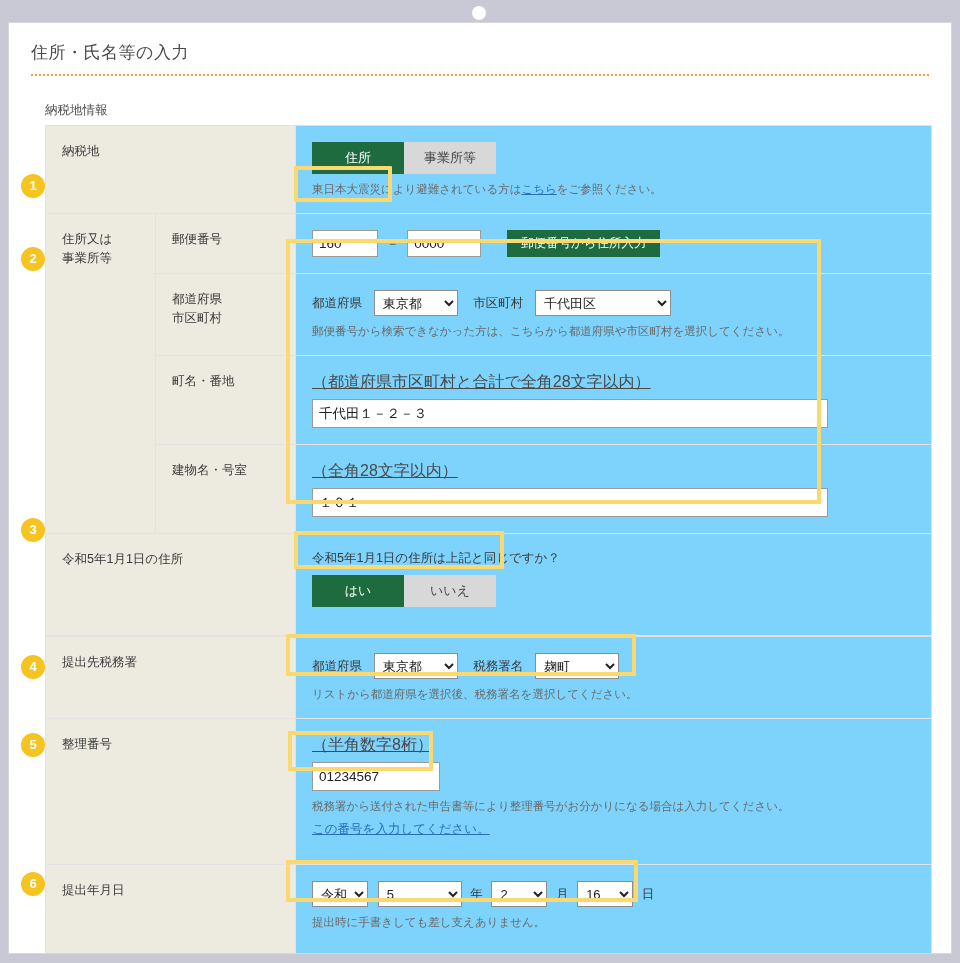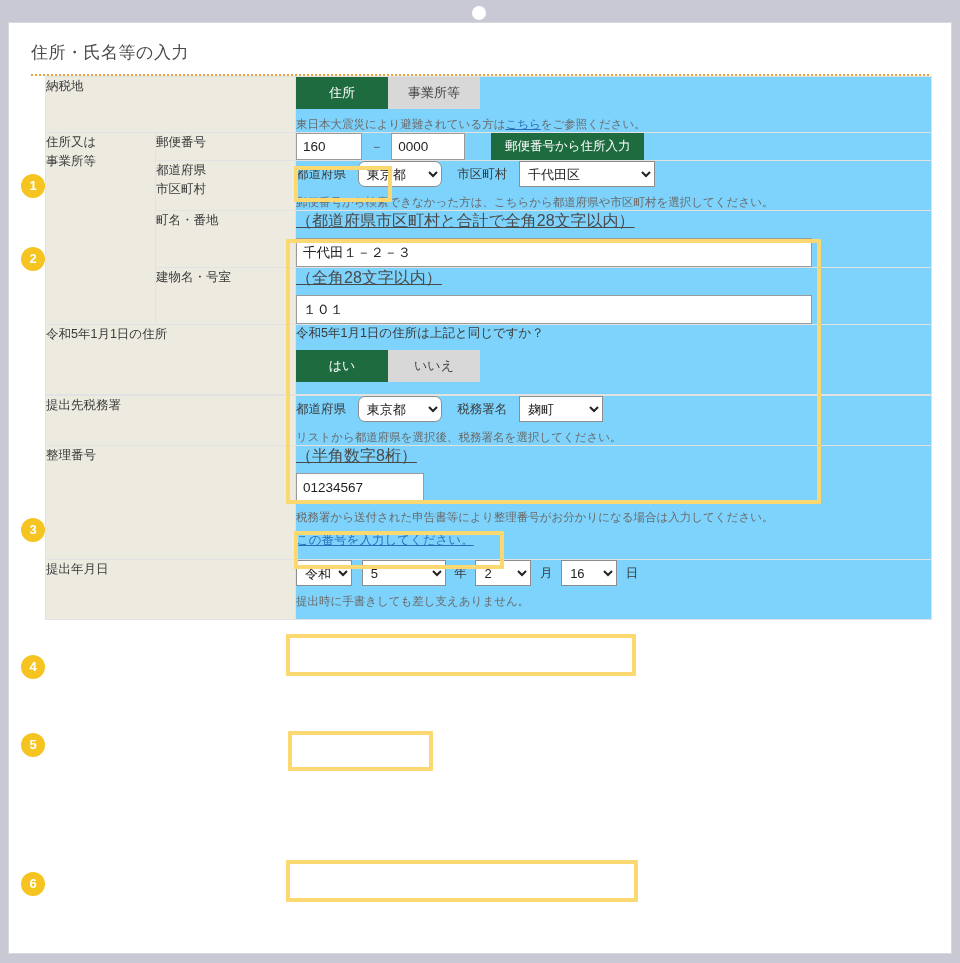--- a/index.html
+++ b/index.html
@@ -75,21 +75,21 @@
   
   .form-table {
     margin-left: 36px;
     width: 886px;
     border-collapse: collapse;
     table-layout: fixed;
   }
   .form-table td {
     border: 1px solid #e2e2e2;
     vertical-align: top;
-    padding: 0;
+    padding: 16px;
   }
   .cell-label {
     background: #edeae0;
     font-size: 12.5px;
     color: #3a3a3a;
     padding: 12px 0 12px 14px;
     line-height: 1.55;
   }
   .cell-sublabel {
     background: #edeae0;
@@ -198,21 +198,21 @@
   select.sel {
     font-family: "Liberation Sans", "DejaVu Sans", sans-serif;
     font-size: 13px;
     color: #222222;
     border: 1px solid #8d8d8d;
     background: #ffffff;
     box-sizing: border-box;
     height: 26px;
     padding: 2px 4px;
   }
-  select.sel-pref  { width: 84px; border-radius: 7px; }
+  select.sel-pref  { width: 84px; }
   select.sel-city  { width: 136px; }
   select.sel-office{ width: 84px; }
   select.sel-era   { width: 56px; }
   select.sel-year  { width: 84px; }
   select.sel-mon   { width: 56px; }
   select.sel-day   { width: 56px; }
 
   .inline-label {
     font-size: 12.5px;
     color: #3a3a3a;
@@ -246,20 +246,21 @@
 
 <div class="topbar">
   <div class="loading-dot"></div>
 </div>
 
 <div class="page-sheet">
 
   <div class="page-title">住所・氏名等の入力</div>
   <div class="title-rule"></div>
 
+  <div class="section-heading">納税地情報</div>
 
   <table class="form-table">
     <colgroup>
       <col style="width:110px">
         <col style="width:140px">
         <col style="width:636px">
     </colgroup>
 
     <tbody>
         <tr>

